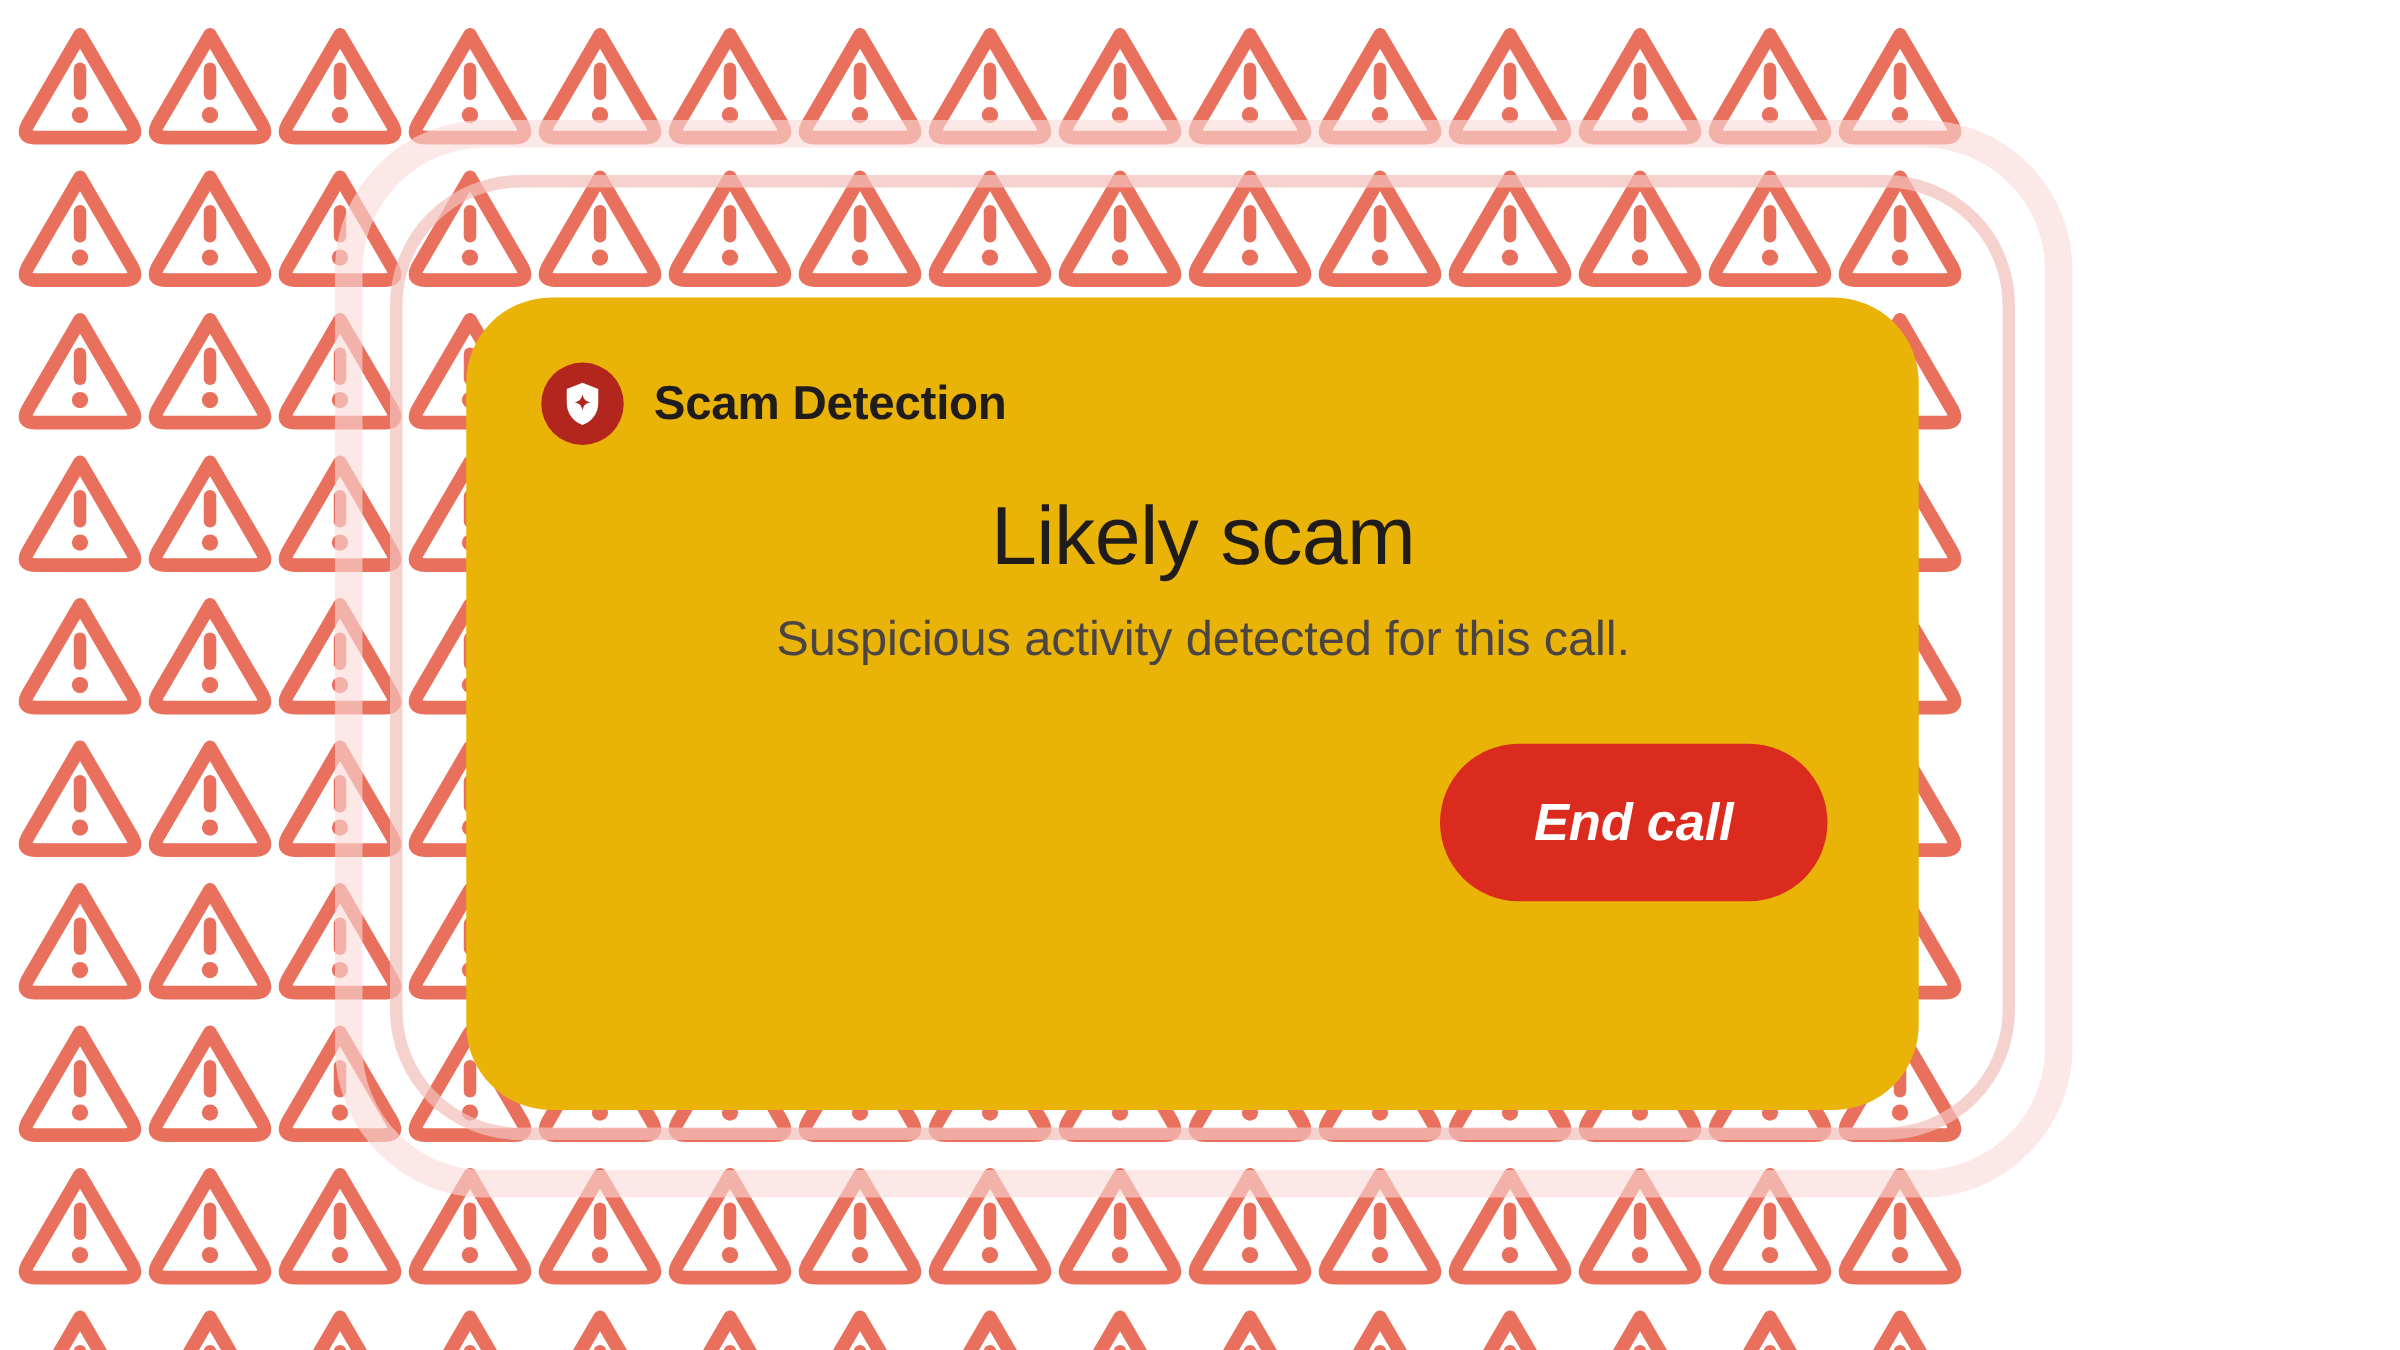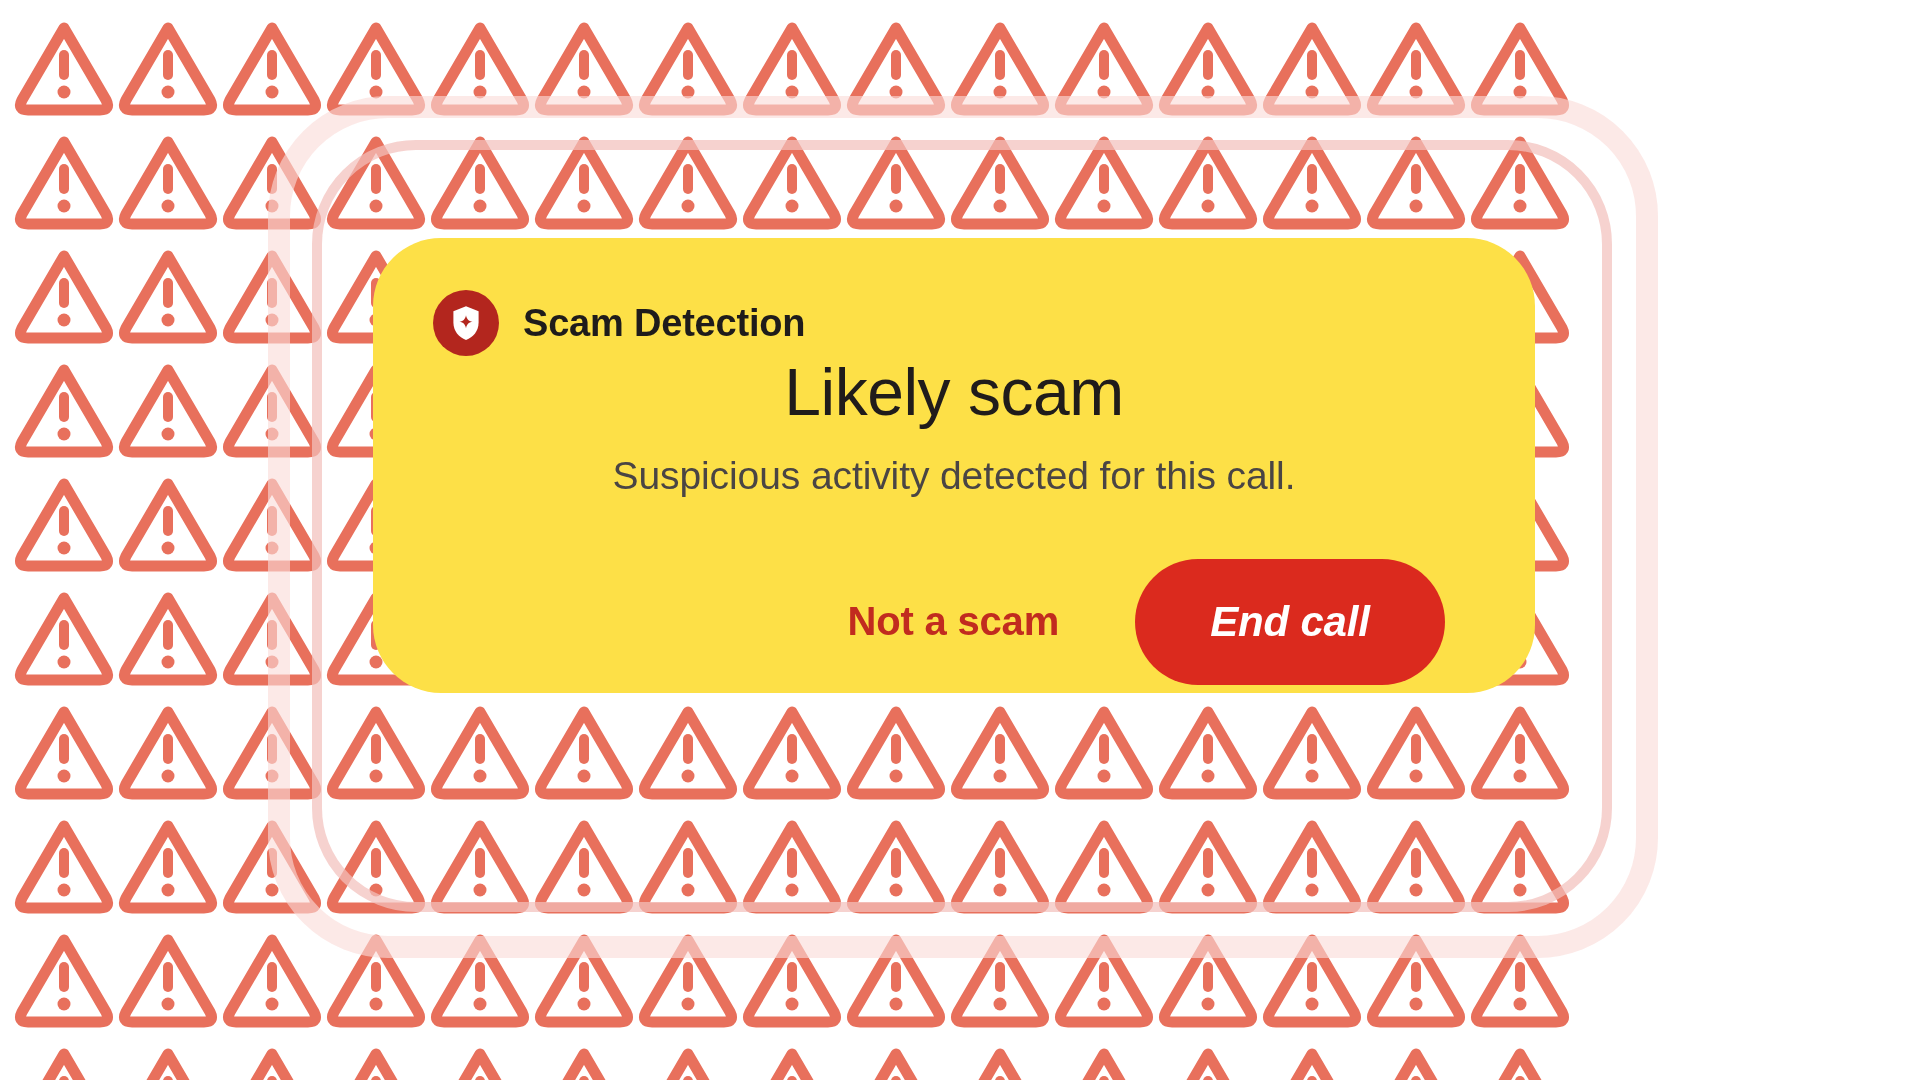--- a/index.html
+++ b/index.html
@@ -59,25 +59,25 @@
     border-color: rgba(243, 193, 189, 0.72);
     border-radius: 104px;
   }
 
   
   #scam-card {
     position: absolute;
     left: 373px;
     top: 238px;
     width: 1162px;
-    height: 455px;
-    background: #fde047;
+    height: 650px;
+    background: #eab308;
     border-radius: 68px;
     box-sizing: border-box;
-    padding: 52px 60px 56px 60px;
+    padding: 52px 43px 56px 60px;
   }
 
   
   #card-header {
     display: flex;
     align-items: center;
     gap: 24px;
     height: 66px;
   }
   #shield-icon-badge {
@@ -97,20 +97,21 @@
     font-weight: bold;
     color: #1f1c1b;
     letter-spacing: -0.2px;
     line-height: 1;
     white-space: nowrap;
   }
 
   
   #card-body {
     text-align: center;
+    margin-top: 36px;
   }
   #alert-headline {
     font-size: 66px;
     font-weight: normal;
     color: #201c1b;
     line-height: 1.12;
     letter-spacing: -0.5px;
     margin: 0;
   }
   #alert-subtext {
@@ -348,18 +349,17 @@
       </div>
       <div id="app-name">Scam Detection</div>
     </div>
 
     <div id="card-body">
       <h1 id="alert-headline">Likely scam</h1>
       <p id="alert-subtext">Suspicious activity detected for this call.</p>
     </div>
 
     <div id="card-actions">
-      <button id="not-a-scam-button">Not a scam</button>
       <button id="end-call-button">End call</button>
     </div>
 
   </div>
 </div>
 
 </body></html>

